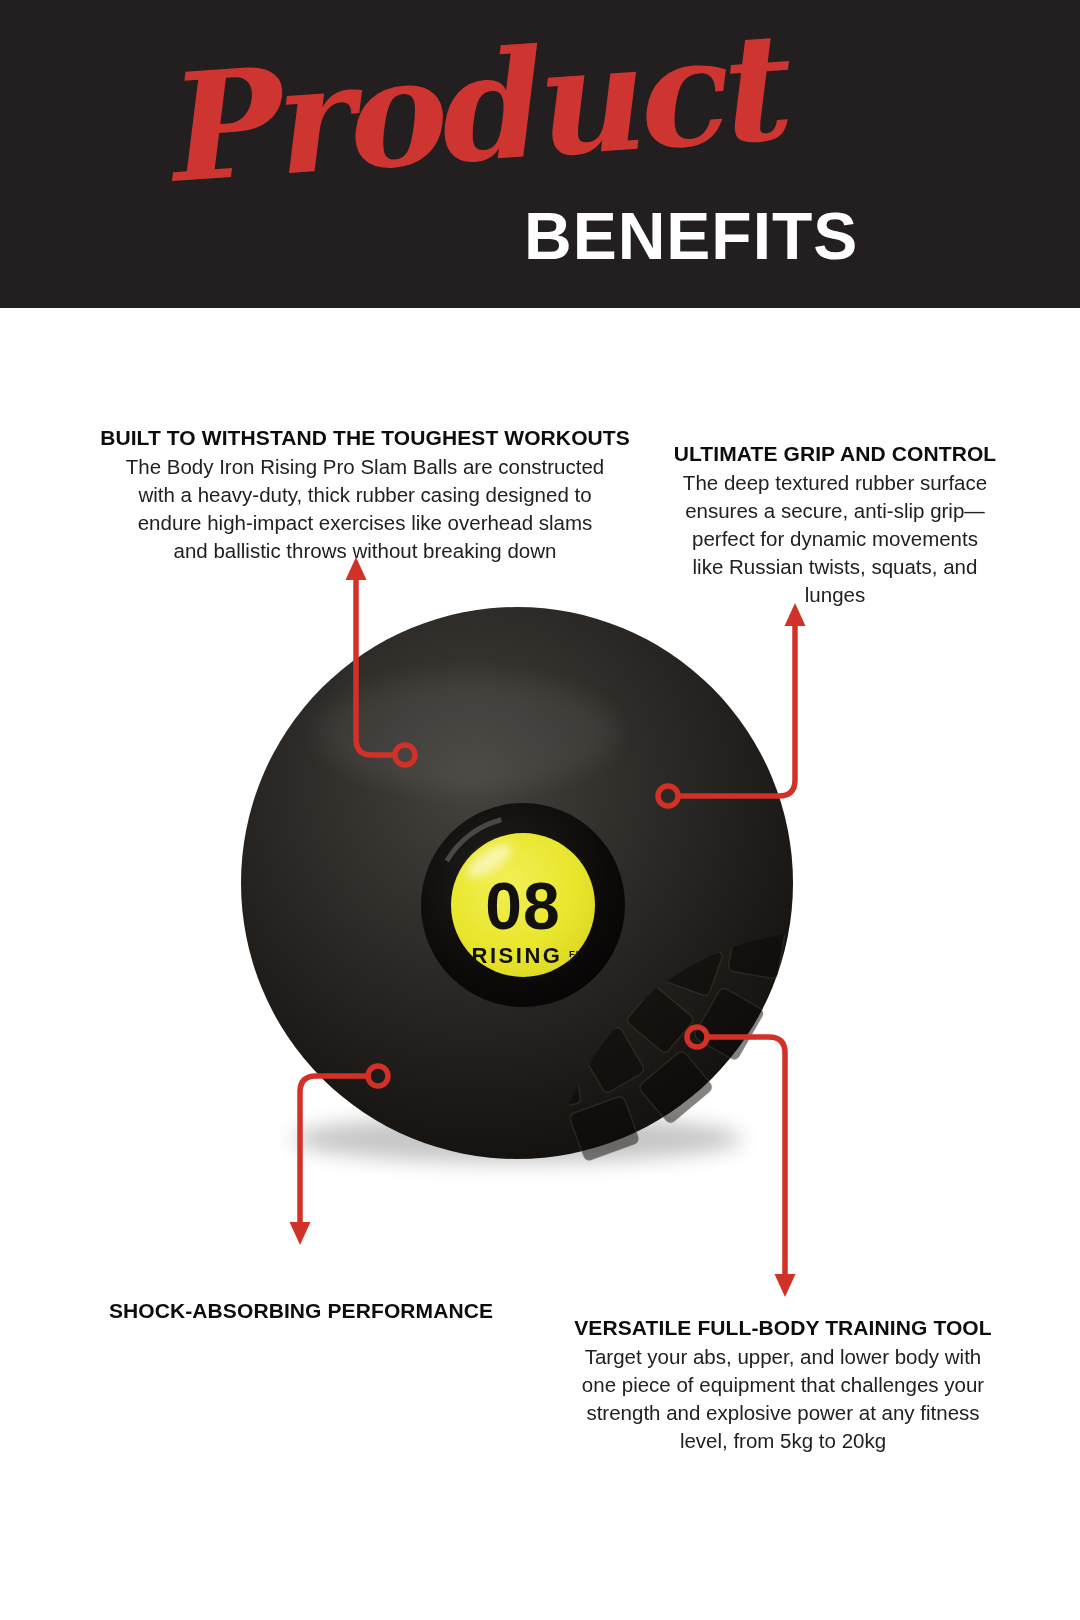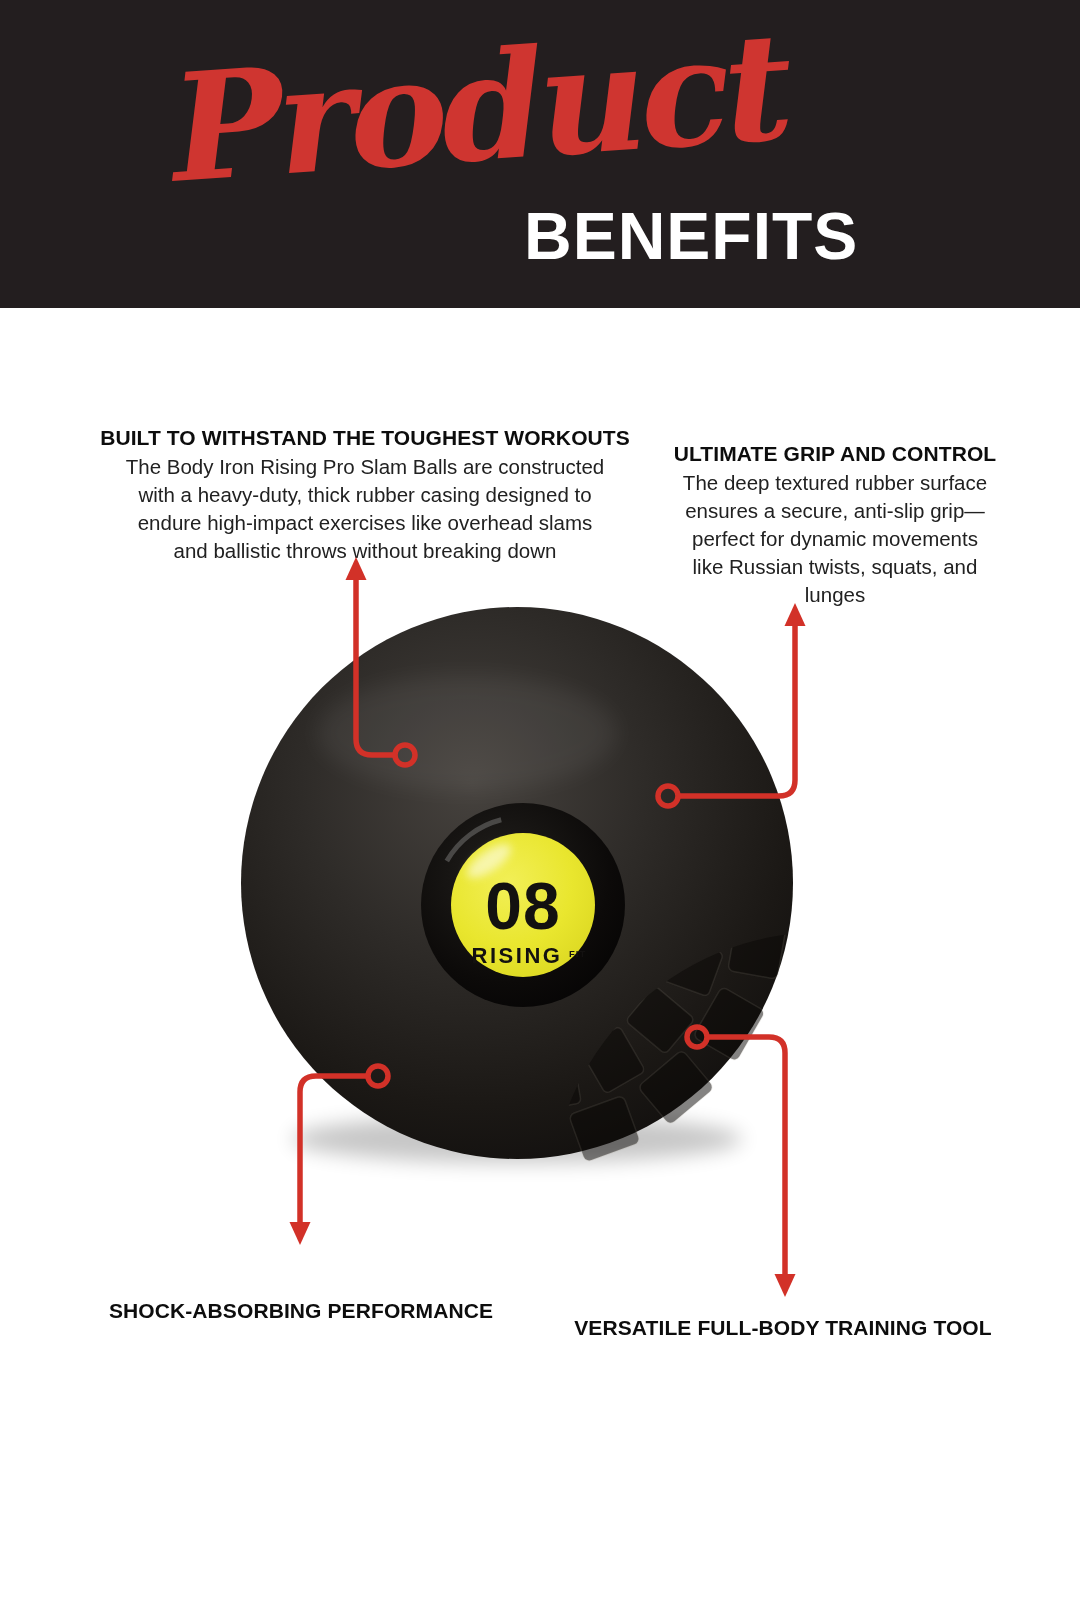--- a/index.html
+++ b/index.html
@@ -62,20 +62,24 @@
 endure high-impact exercises like overhead slams
 and ballistic throws without breaking down</p>
   </div>
 
   <div class="benefit b3">
     <h3>SHOCK-ABSORBING PERFORMANCE</h3>
   </div>
 
   <div class="benefit b4">
     <h3>VERSATILE FULL-BODY TRAINING TOOL</h3>
+    <p>Target your abs, upper, and lower body with
+one piece of equipment that challenges your
+strength and explosive power at any fitness
+level, from 5kg to 20kg</p>
   </div>
 
   <svg class="ball-svg" id="ball-svg" viewBox="0 0 600 600">
     <defs>
       <radialGradient id="ballGrad" cx="42%" cy="32%" r="78%">
         <stop offset="0%" stop-color="#46423e"></stop>
         <stop offset="40%" stop-color="#2e2b28"></stop>
         <stop offset="75%" stop-color="#1b1815"></stop>
         <stop offset="100%" stop-color="#0f0d0c"></stop>
       </radialGradient>

